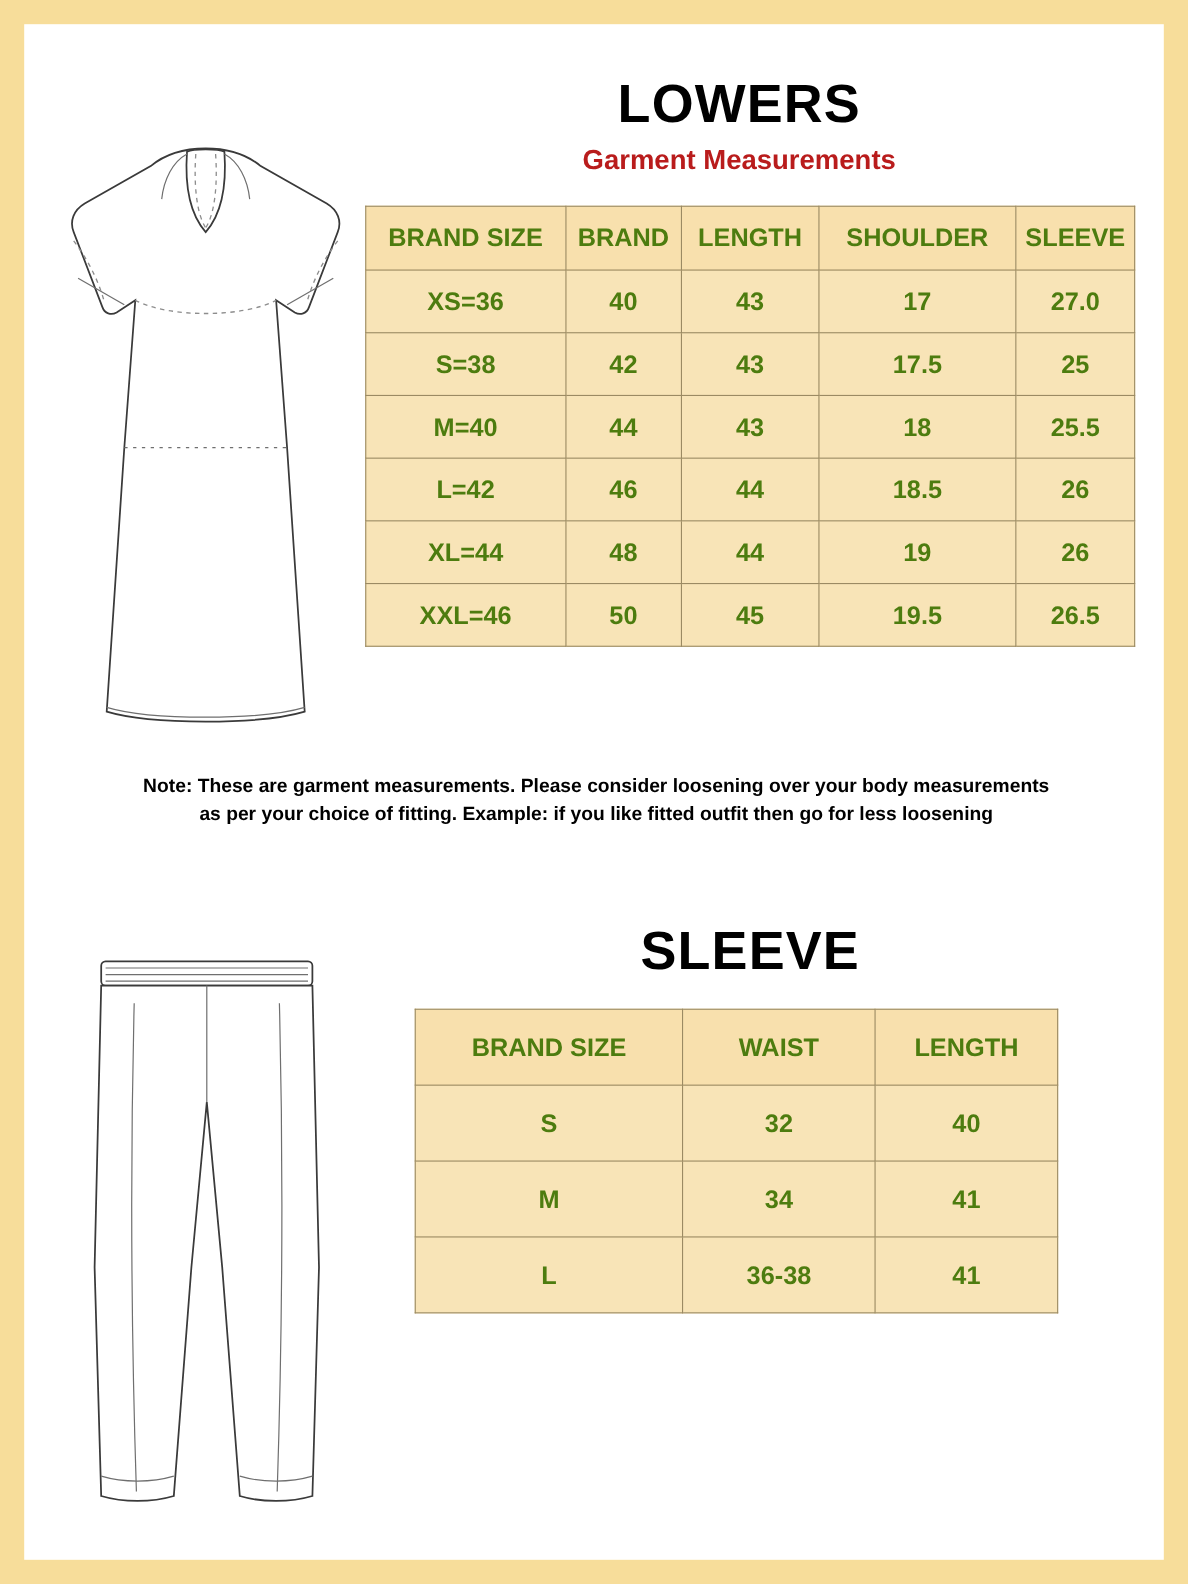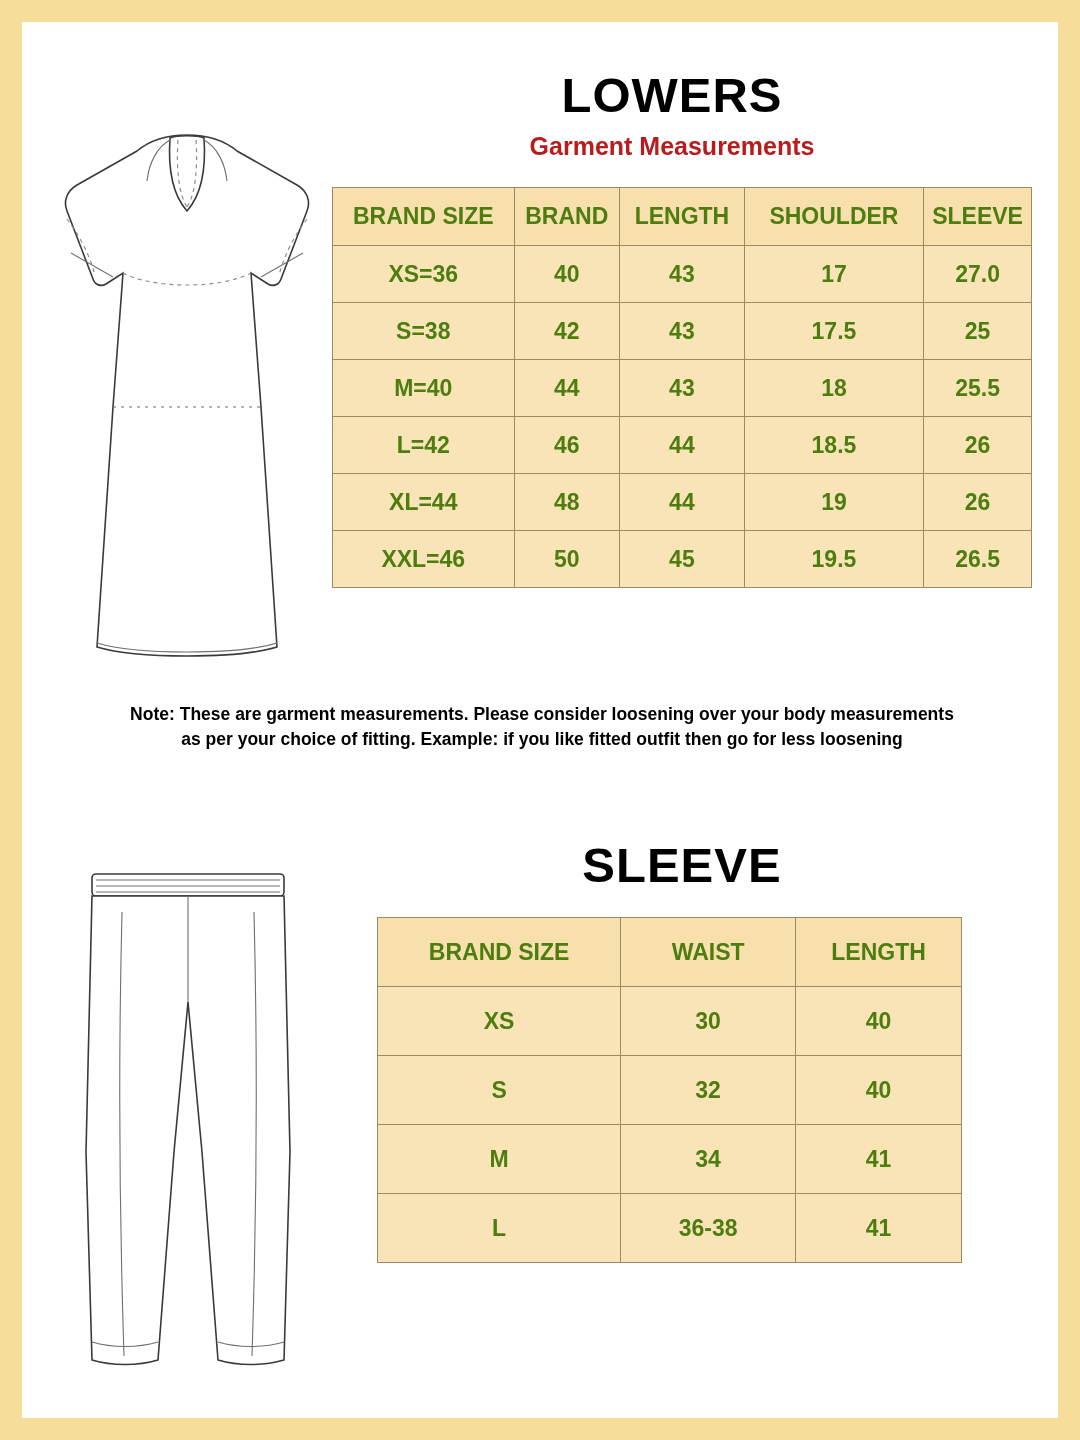--- a/index.html
+++ b/index.html
@@ -300,25 +300,20 @@
     <table class="lowers-table">
       <thead>
         <tr>
           <th class="l0">BRAND SIZE</th>
           <th class="l1">WAIST</th>
           <th class="l2">LENGTH</th>
         </tr>
       </thead>
       <tbody>
         <tr>
-          <td>XS</td>
-          <td>30</td>
-          <td>40</td>
-        </tr>
-        <tr>
           <td>S</td>
           <td>32</td>
           <td>40</td>
         </tr>
         <tr>
           <td>M</td>
           <td>34</td>
           <td>41</td>
         </tr>
         <tr>

